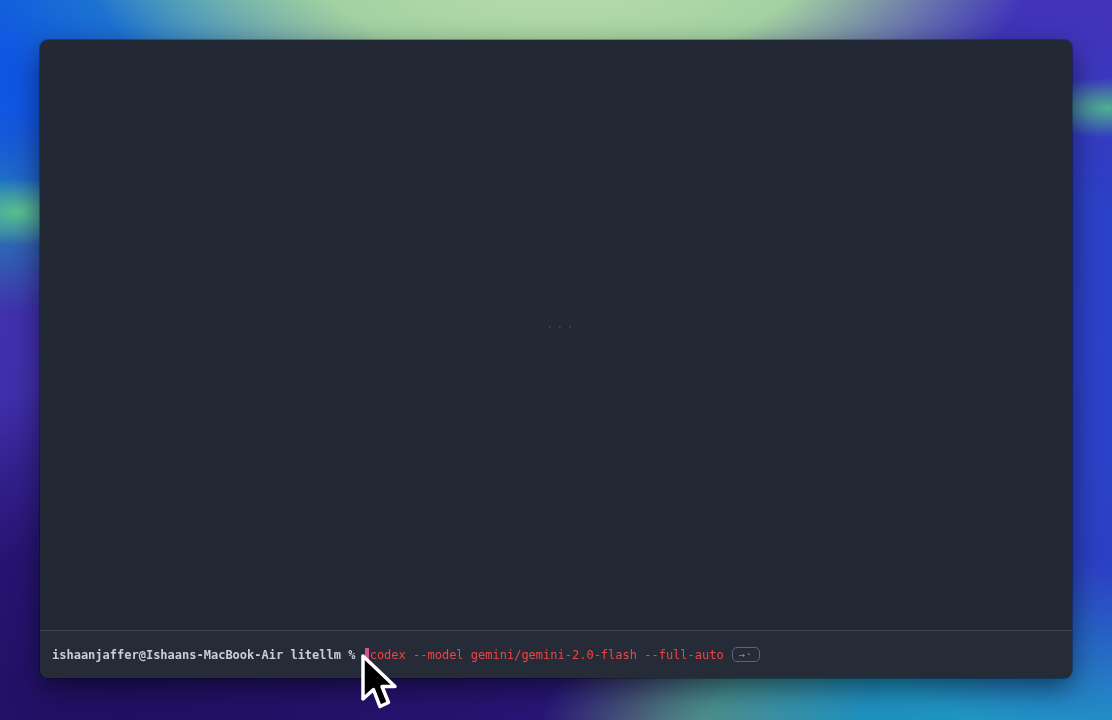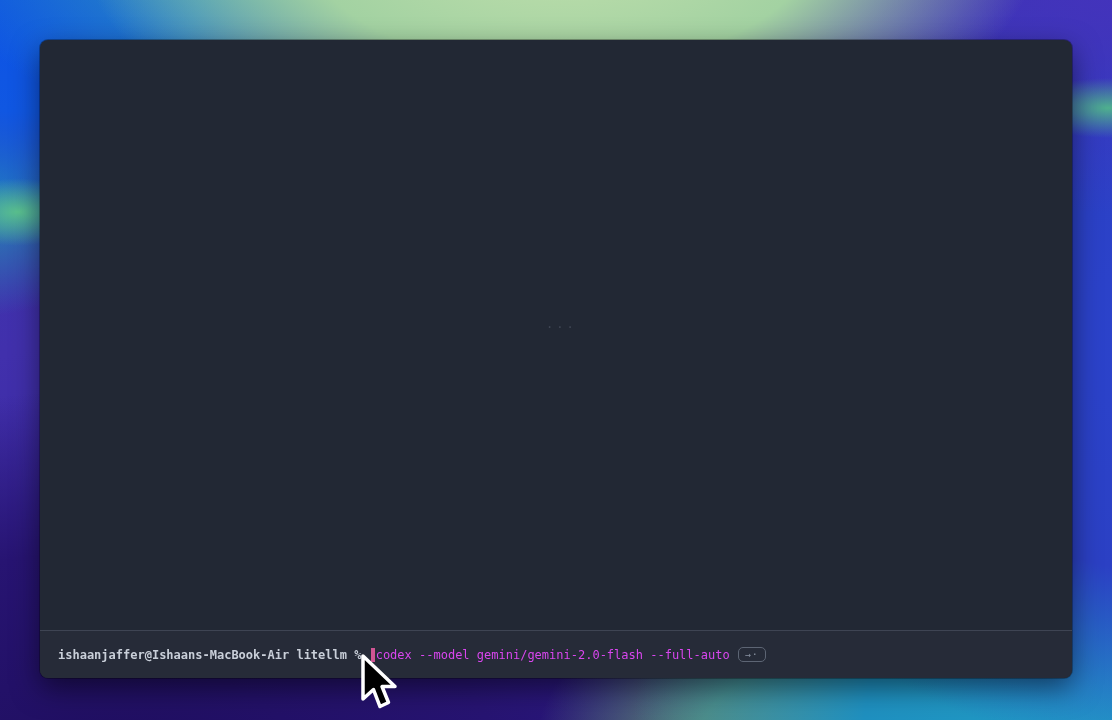--- a/index.html
+++ b/index.html
@@ -75,21 +75,21 @@
   .prompt-bar {
     position: absolute;
     left: 0;
     top: 591px;
     width: 100%;
     height: 47px;
     background: #262b38;
     border-radius: 0 0 8px 8px;
     display: flex;
     align-items: center;
-    padding-left: 18px;
+    padding-left: 12px;
     box-sizing: border-box;
   }
 
   .prompt-line {
     display: flex;
     align-items: center;
     font-size: 12px;
     white-space: pre;
   }
 
@@ -101,21 +101,21 @@
   .caret {
     display: inline-block;
     width: 4px;
     height: 14px;
     background: #d15594;
     margin: 0 1px 0 2px;
     vertical-align: middle;
   }
 
   .suggestion {
-    color: #d946ef;
+    color: #ef4444;
   }
 
   .key-hint {
     display: inline-block;
     margin-left: 8px;
     border: 1px solid #5d6574;
     border-radius: 5px;
     color: #8a93a3;
     font-size: 10px;
     line-height: 13px;

